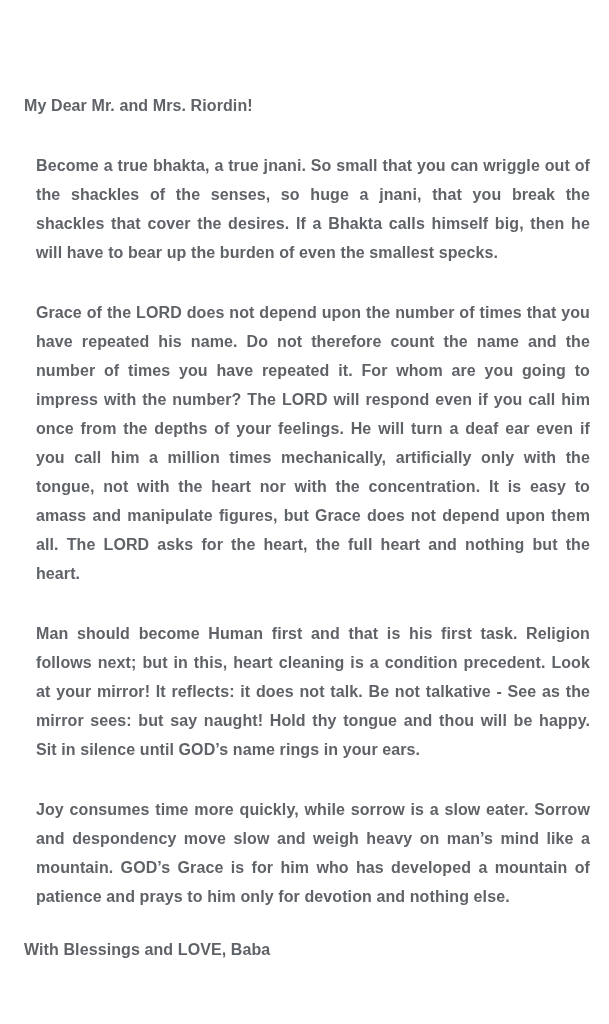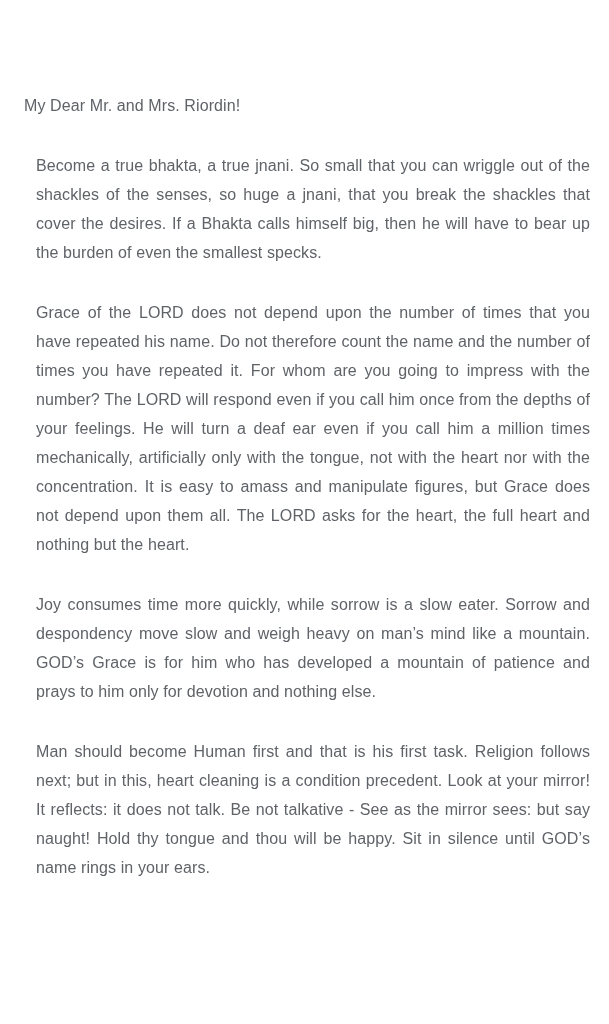--- a/index.html
+++ b/index.html
@@ -16,20 +16,21 @@
   }
   .page {
     width: 609px;
     height: 1024px;
     padding: 91px 19px 0 24px;
     font-family: "Liberation Sans", sans-serif;
     font-size: 16px;
     line-height: 29px;
     color: var(--text-color);
     letter-spacing: 0.1px;
+    font-weight: bold;
   }
   .salutation {
     margin: 0 0 31px 0;
     text-align: left;
   }
   .para {
     margin: 0 0 31px 12px;
     text-align: justify;
     text-justify: inter-word;
   }
@@ -41,17 +42,18 @@
 </head>
 <body>
 
 <div class="page">
   <p class="salutation">My Dear Mr. and Mrs. Riordin!</p>
 
   <p class="para">Become a true bhakta, a true jnani. So small that you can wriggle out of the shackles of the senses, so huge a jnani, that you break the shackles that cover the desires. If a Bhakta calls himself big, then he will have to bear up the burden of even the smallest specks.</p>
 
   <p class="para">Grace of the LORD does not depend upon the number of times that you have repeated his name. Do not therefore count the name and the number of times you have repeated it. For whom are you going to impress with the number? The LORD will respond even if you call him once from the depths of your feelings. He will turn a deaf ear even if you call him a million times mechanically, artificially only with the tongue, not with the heart nor with the concentration. It is easy to amass and manipulate figures, but Grace does not depend upon them all. The LORD asks for the heart, the full heart and nothing but the heart.</p>
 
+  <p class="para">Man should become Human first and that is his first task. Religion follows next; but in this, heart cleaning is a condition precedent. Look at your mirror! It reflects: it does not talk. Be not talkative - See as the mirror sees: but say naught! Hold thy tongue and thou will be happy. Sit in silence until GOD’s name rings in your ears.</p>
+
   <p class="para">Joy consumes time more quickly, while sorrow is a slow eater. Sorrow and despondency move slow and weigh heavy on man’s mind like a mountain. GOD’s Grace is for him who has developed a mountain of patience and prays to him only for devotion and nothing else.</p>
 
-  <p class="para">Man should become Human first and that is his first task. Religion follows next; but in this, heart cleaning is a condition precedent. Look at your mirror! It reflects: it does not talk. Be not talkative - See as the mirror sees: but say naught! Hold thy tongue and thou will be happy. Sit in silence until GOD’s name rings in your ears.</p>
-
+  <p class="closing">With Blessings and LOVE, Baba</p>
 </div>
 
 </body></html>

